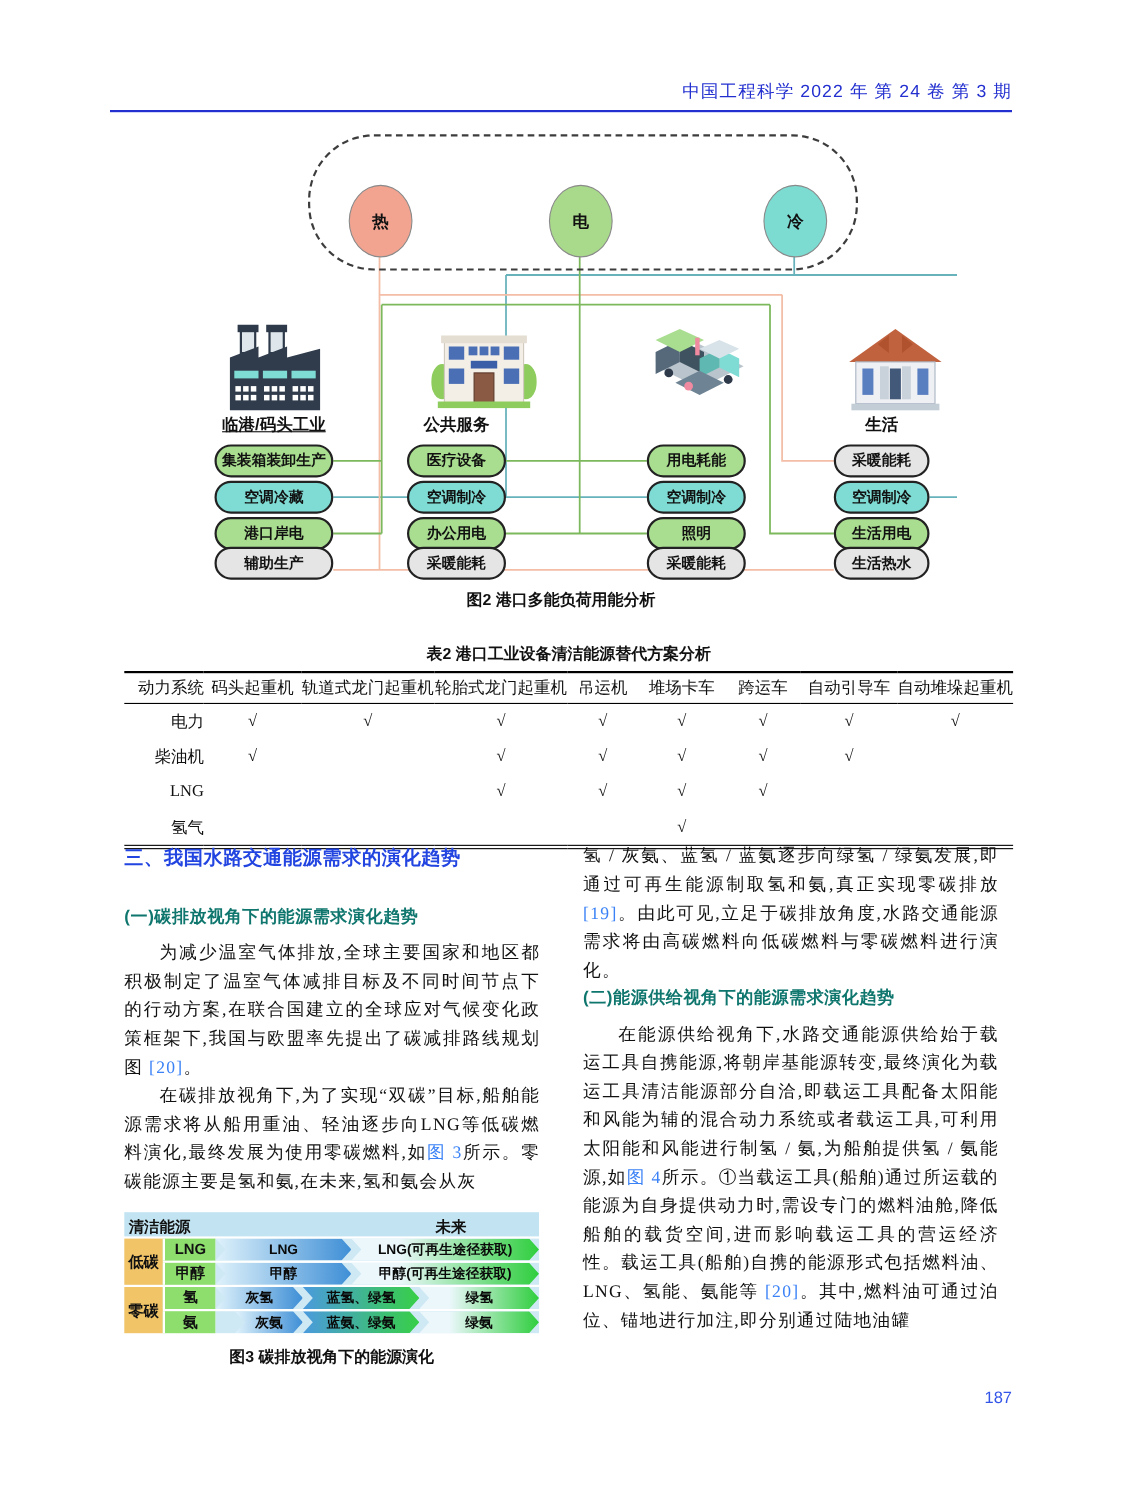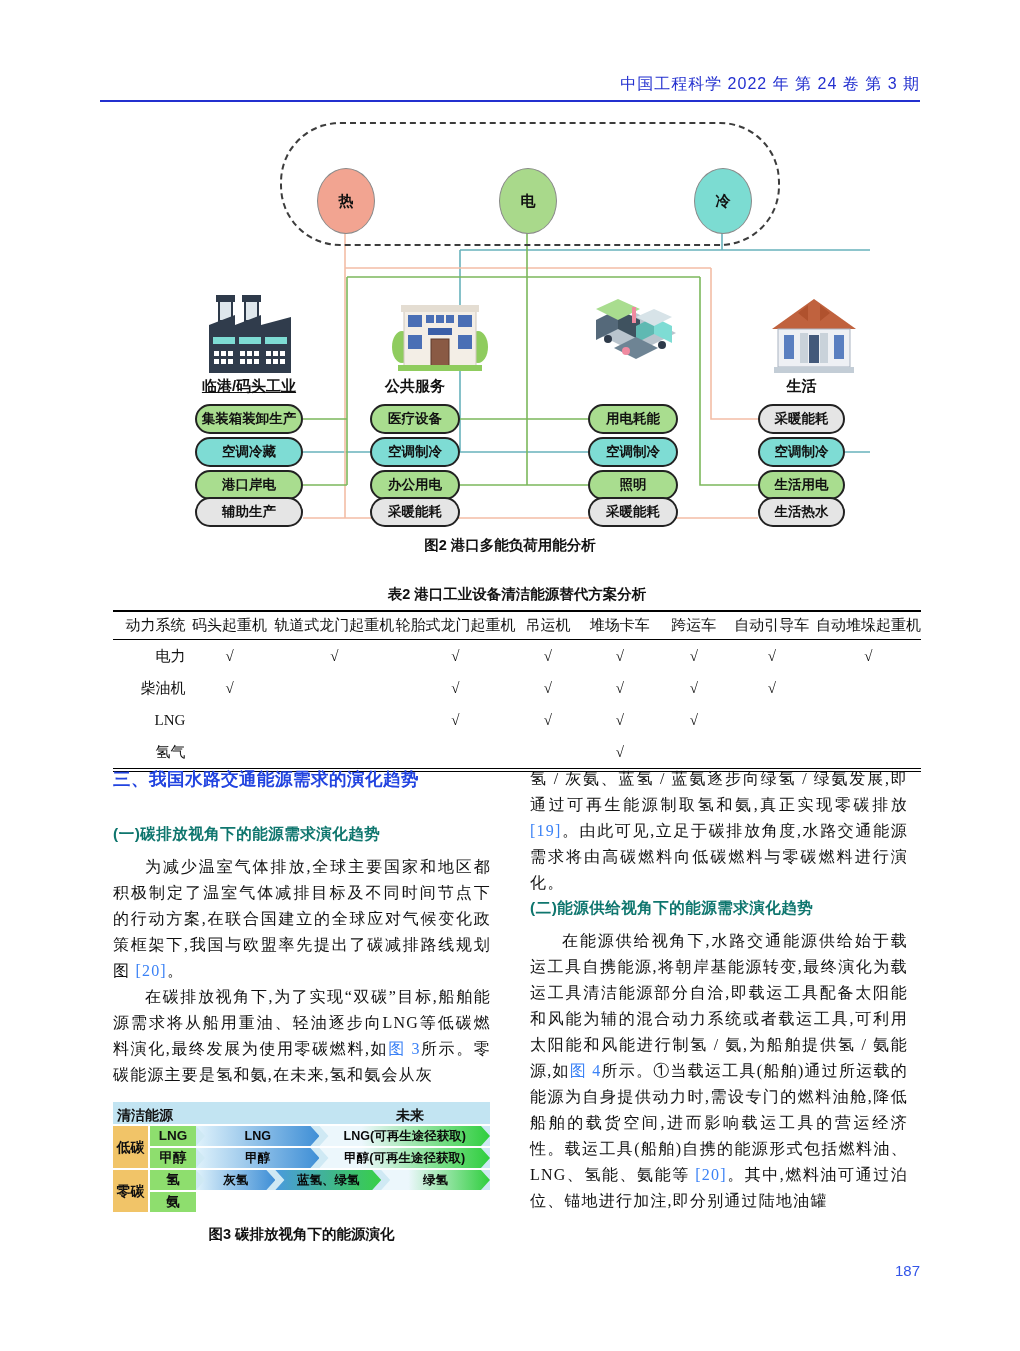--- a/index.html
+++ b/index.html
@@ -314,20 +314,26 @@
 
         <div class="f3-class">零碳</div>
         <div class="f3-fuel">氢</div>
         <div class="f3-track">
           <div class="arrow blue" style="flex:0 0 27%">灰氢</div>
           <div class="arrow bluegreen" style="flex:0 0 36%">蓝氢、绿氢</div>
           <div class="arrow green" style="flex:0 0 37%">绿氢</div>
         </div>
 
         <div class="f3-fuel">氨</div>
+        <div class="f3-track">
+          <div class="lead" style="flex:0 0 6%"></div>
+          <div class="arrow blue" style="flex:0 0 21%">灰氨</div>
+          <div class="arrow bluegreen" style="flex:0 0 36%">蓝氨、绿氨</div>
+          <div class="arrow green" style="flex:0 0 37%">绿氨</div>
+        </div>
       </div>
     </div>
     <div class="fig3-caption">图3  碳排放视角下的能源演化</div>
   </div>
 </div>
 
 <div class="abs col col-right">
   <p class="para noindent mb26"><span>氢 / 灰氨、蓝氢 / 蓝氨逐步向绿氢 / 绿氨发展,即通过可再生能源制取氢和氨,真正实现零碳排放 </span><span class="ref">[19]</span><span>。由此可见,立足于碳排放角度,水路交通能源需求将由高碳燃料向低碳燃料与零碳燃料进行演化。</span></p>
   <h2 class="sub">(二)能源供给视角下的能源需求演化趋势</h2>
   <p class="para"><span>在能源供给视角下,水路交通能源供给始于载运工具自携能源,将朝岸基能源转变,最终演化为载运工具清洁能源部分自洽,即载运工具配备太阳能和风能为辅的混合动力系统或者载运工具,可利用太阳能和风能进行制氢 / 氨,为船舶提供氢 / 氨能源,如</span><span class="ref">图 4</span><span>所示。①当载运工具(船舶)通过所运载的能源为自身提供动力时,需设专门的燃料油舱,降低船舶的载货空间,进而影响载运工具的营运经济性。载运工具(船舶)自携的能源形式包括燃料油、LNG、氢能、氨能等 </span><span class="ref">[20]</span><span>。其中,燃料油可通过泊位、锚地进行加注,即分别通过陆地油罐</span></p>

